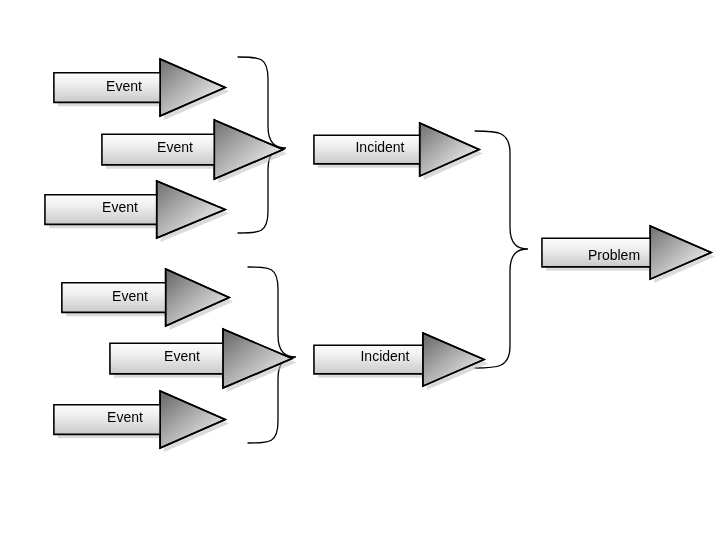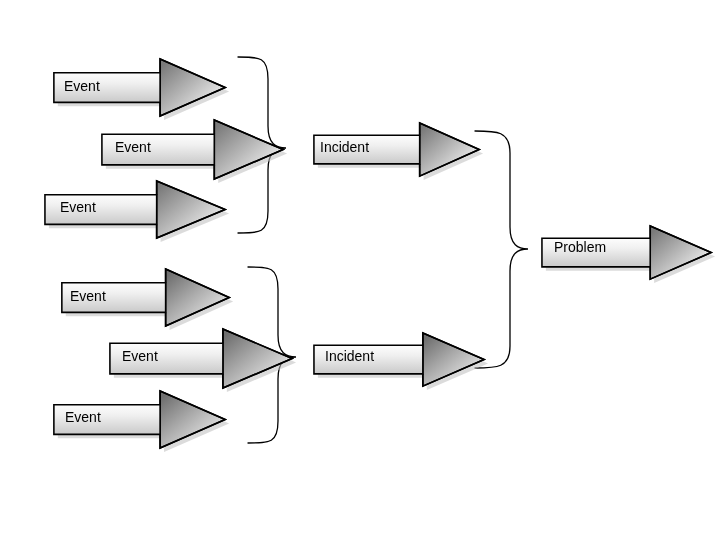--- a/index.html
+++ b/index.html
@@ -22,21 +22,21 @@
     display: block;
     overflow: visible;
   }
   .arrow-label {
     position: absolute;
     color: #000000;
     font-family: "Liberation Sans", sans-serif;
     font-size: 14px;
     line-height: 1;
     white-space: nowrap;
-    text-align: left;
+    text-align: center;
     pointer-events: none;
   }
   .brace-node {
     position: absolute;
   }
   .brace-node svg {
     display: block;
     overflow: visible;
   }
 </style>
@@ -162,15 +162,15 @@
   <div class="arrow-label" style="left: 325px; top: 349px; width: 120px; color: rgb(0, 0, 0);">Incident</div>
 
   <div class="arrow-node" style="left: 540px; top: 225px;">
   <svg width="178" height="60" viewBox="-1 -1 179 61">
     <path d="M0,12.419999999999998 L110.08,12.419999999999998 L110.08,0 L172,27 L110.08,54 L110.08,41.58 L0,41.58 Z" transform="translate(4,4)" fill="#bdbdbd" stroke="none" opacity="0.55"></path>
     <path d="M110.08,0 L172,27 L110.08,54 Z" fill="url(#gradHead)" stroke="#000000" stroke-width="1.6" stroke-linejoin="miter"></path>
     <path d="M0,12.419999999999998 L110.08,12.419999999999998 L110.08,41.58 L0,41.58 Z" fill="url(#gradBody)" stroke="#000000" stroke-width="1.6" stroke-linejoin="miter"></path>
     <path d="M110.08,12.419999999999998 L110.08,0 L172,27 L110.08,54 L110.08,41.58" fill="none" stroke="#000000" stroke-width="1.6" stroke-linejoin="miter"></path>
   </svg>
     </div>
-  <div class="arrow-label" style="left: 554px; top: 240px; width: 120px; color: rgb(0, 0, 0);">Problem</div>
+  <div class="arrow-label" style="left: 554px; top: 248px; width: 120px; color: rgb(0, 0, 0);">Problem</div>
 
 </div>
 
 </body></html>

